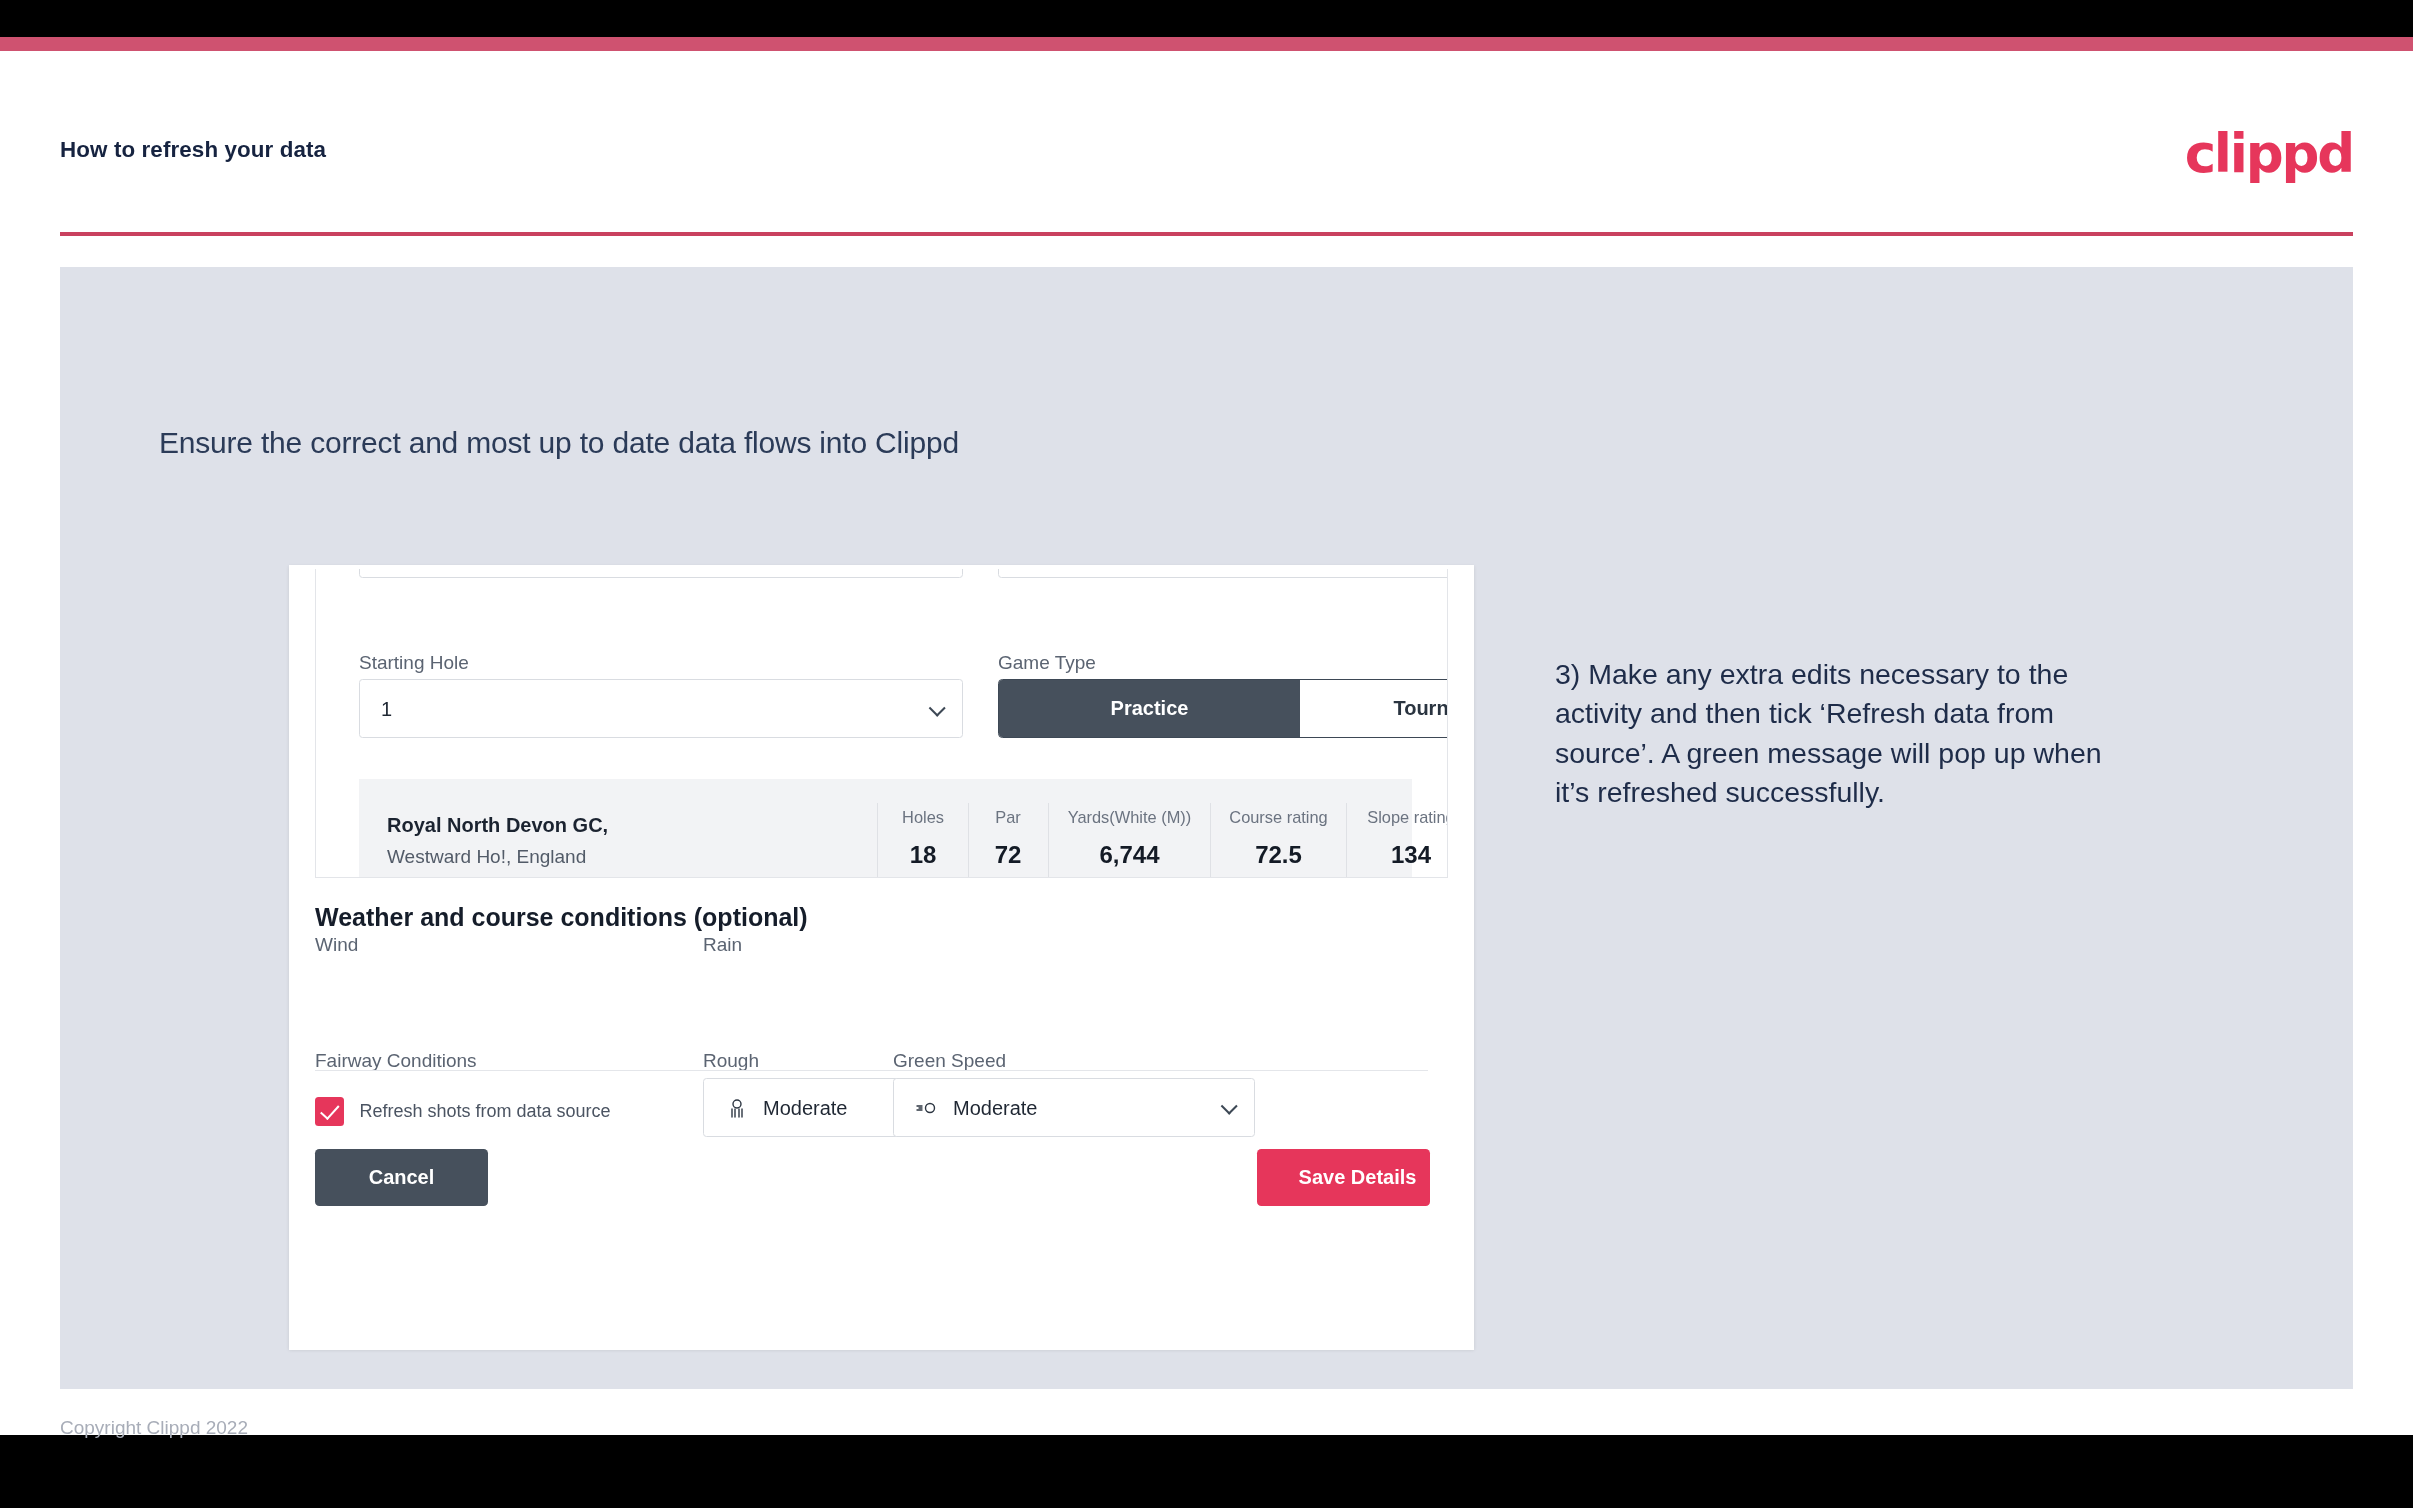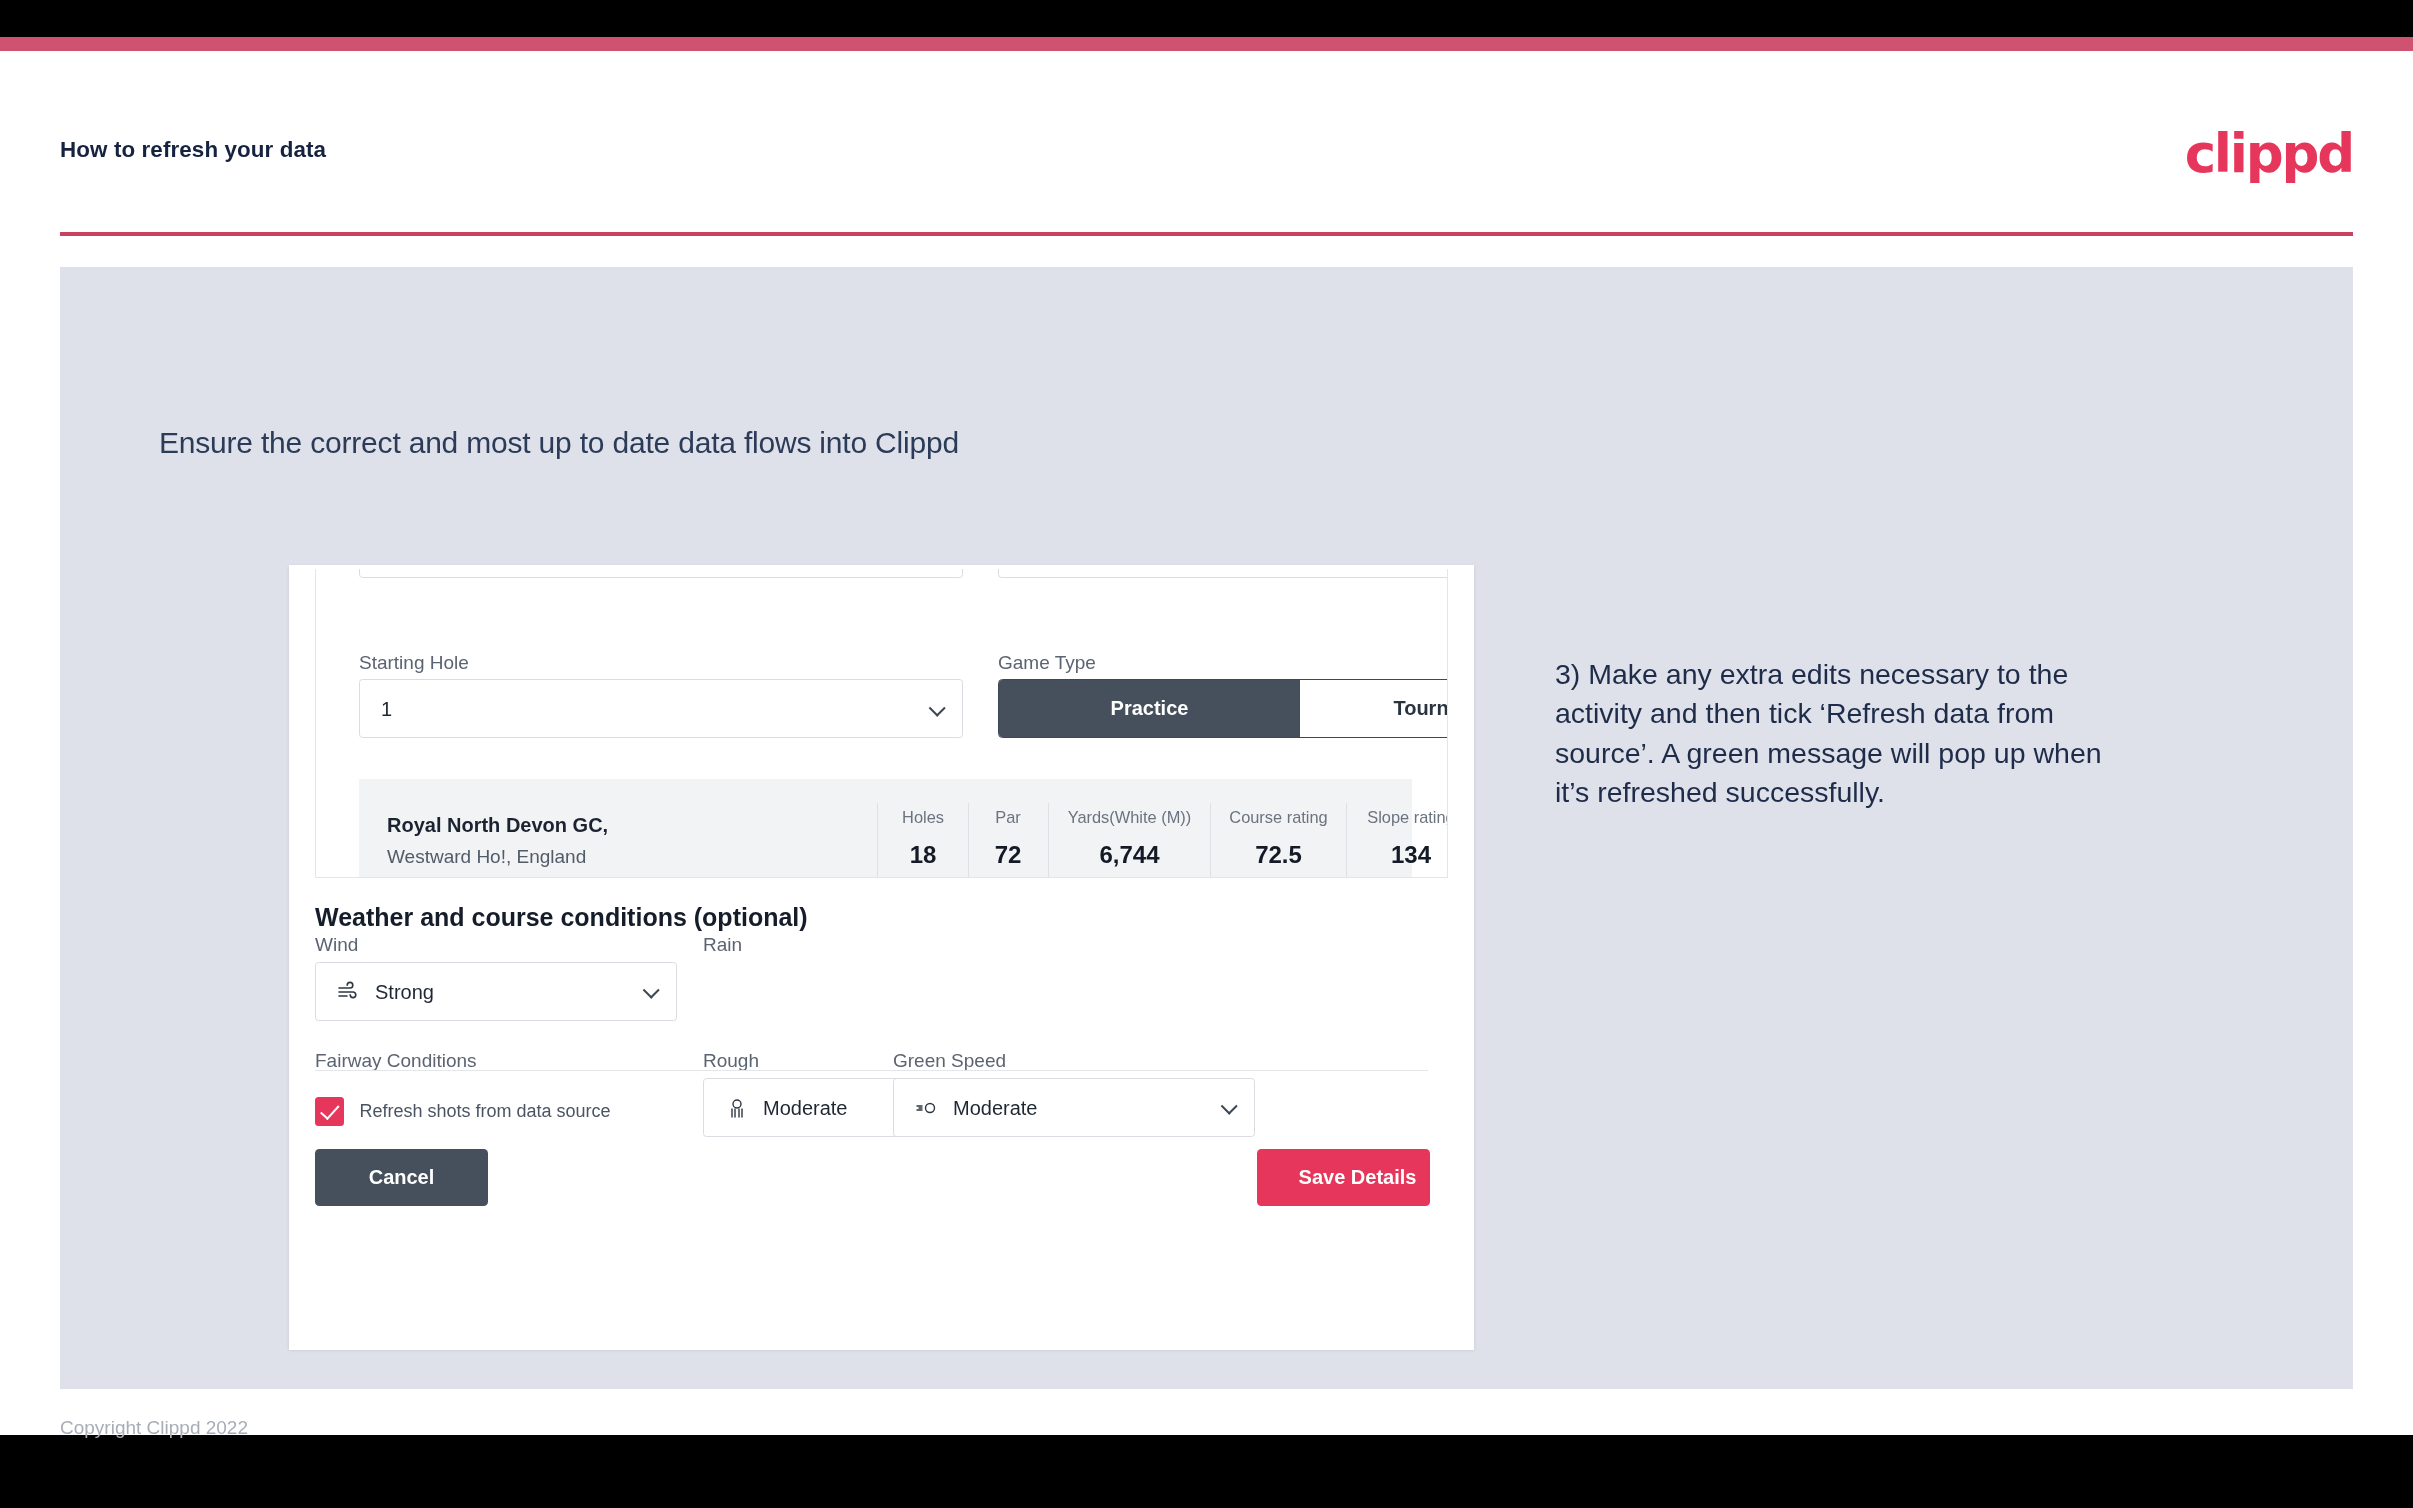--- a/index.html
+++ b/index.html
@@ -232,31 +232,20 @@
           <div class="stat" style="left:987px; width:129px;">
             <span class="k">Slope rating</span>
             <span class="v">134</span>
           </div>
         </div>
       </div>
 
       <div class="sect-title">Weather and course conditions (optional)</div>
 
       <div class="fld-label" style="left:26px; top:369px;">Wind</div>
-      <div class="select-box" style="left:26px; top:397px; width:362px;">
-        <span class="ico">
-          <svg width="24" height="24" viewBox="0 0 24 24" fill="none" stroke="#2d3642" stroke-width="1.6" stroke-linecap="round">
-            <path d="M2 8h11a2.8 2.8 0 1 0-2.8-2.8"></path>
-            <path d="M2 12h14a2.8 2.8 0 1 1-2.8 2.8"></path>
-            <path d="M2 16h8"></path>
-          </svg>
-        </span>
-        <span class="select-val with-ico">Strong</span>
-        <span class="chev"></span>
-      </div>
 
       <div class="fld-label" style="left:414px; top:369px;">Rain</div>
 
       <div class="fld-label" style="left:26px; top:485px;">Fairway Conditions</div>
 
       <div class="fld-label" style="left:414px; top:485px;">Rough</div>
       <div class="select-box" style="left:414px; top:513px; width:362px;">
         <span class="ico">
           <svg width="24" height="24" viewBox="0 0 24 24" fill="none" stroke="#2d3642" stroke-width="1.4" stroke-linecap="round">
             <circle cx="12" cy="8" r="4"></circle>

